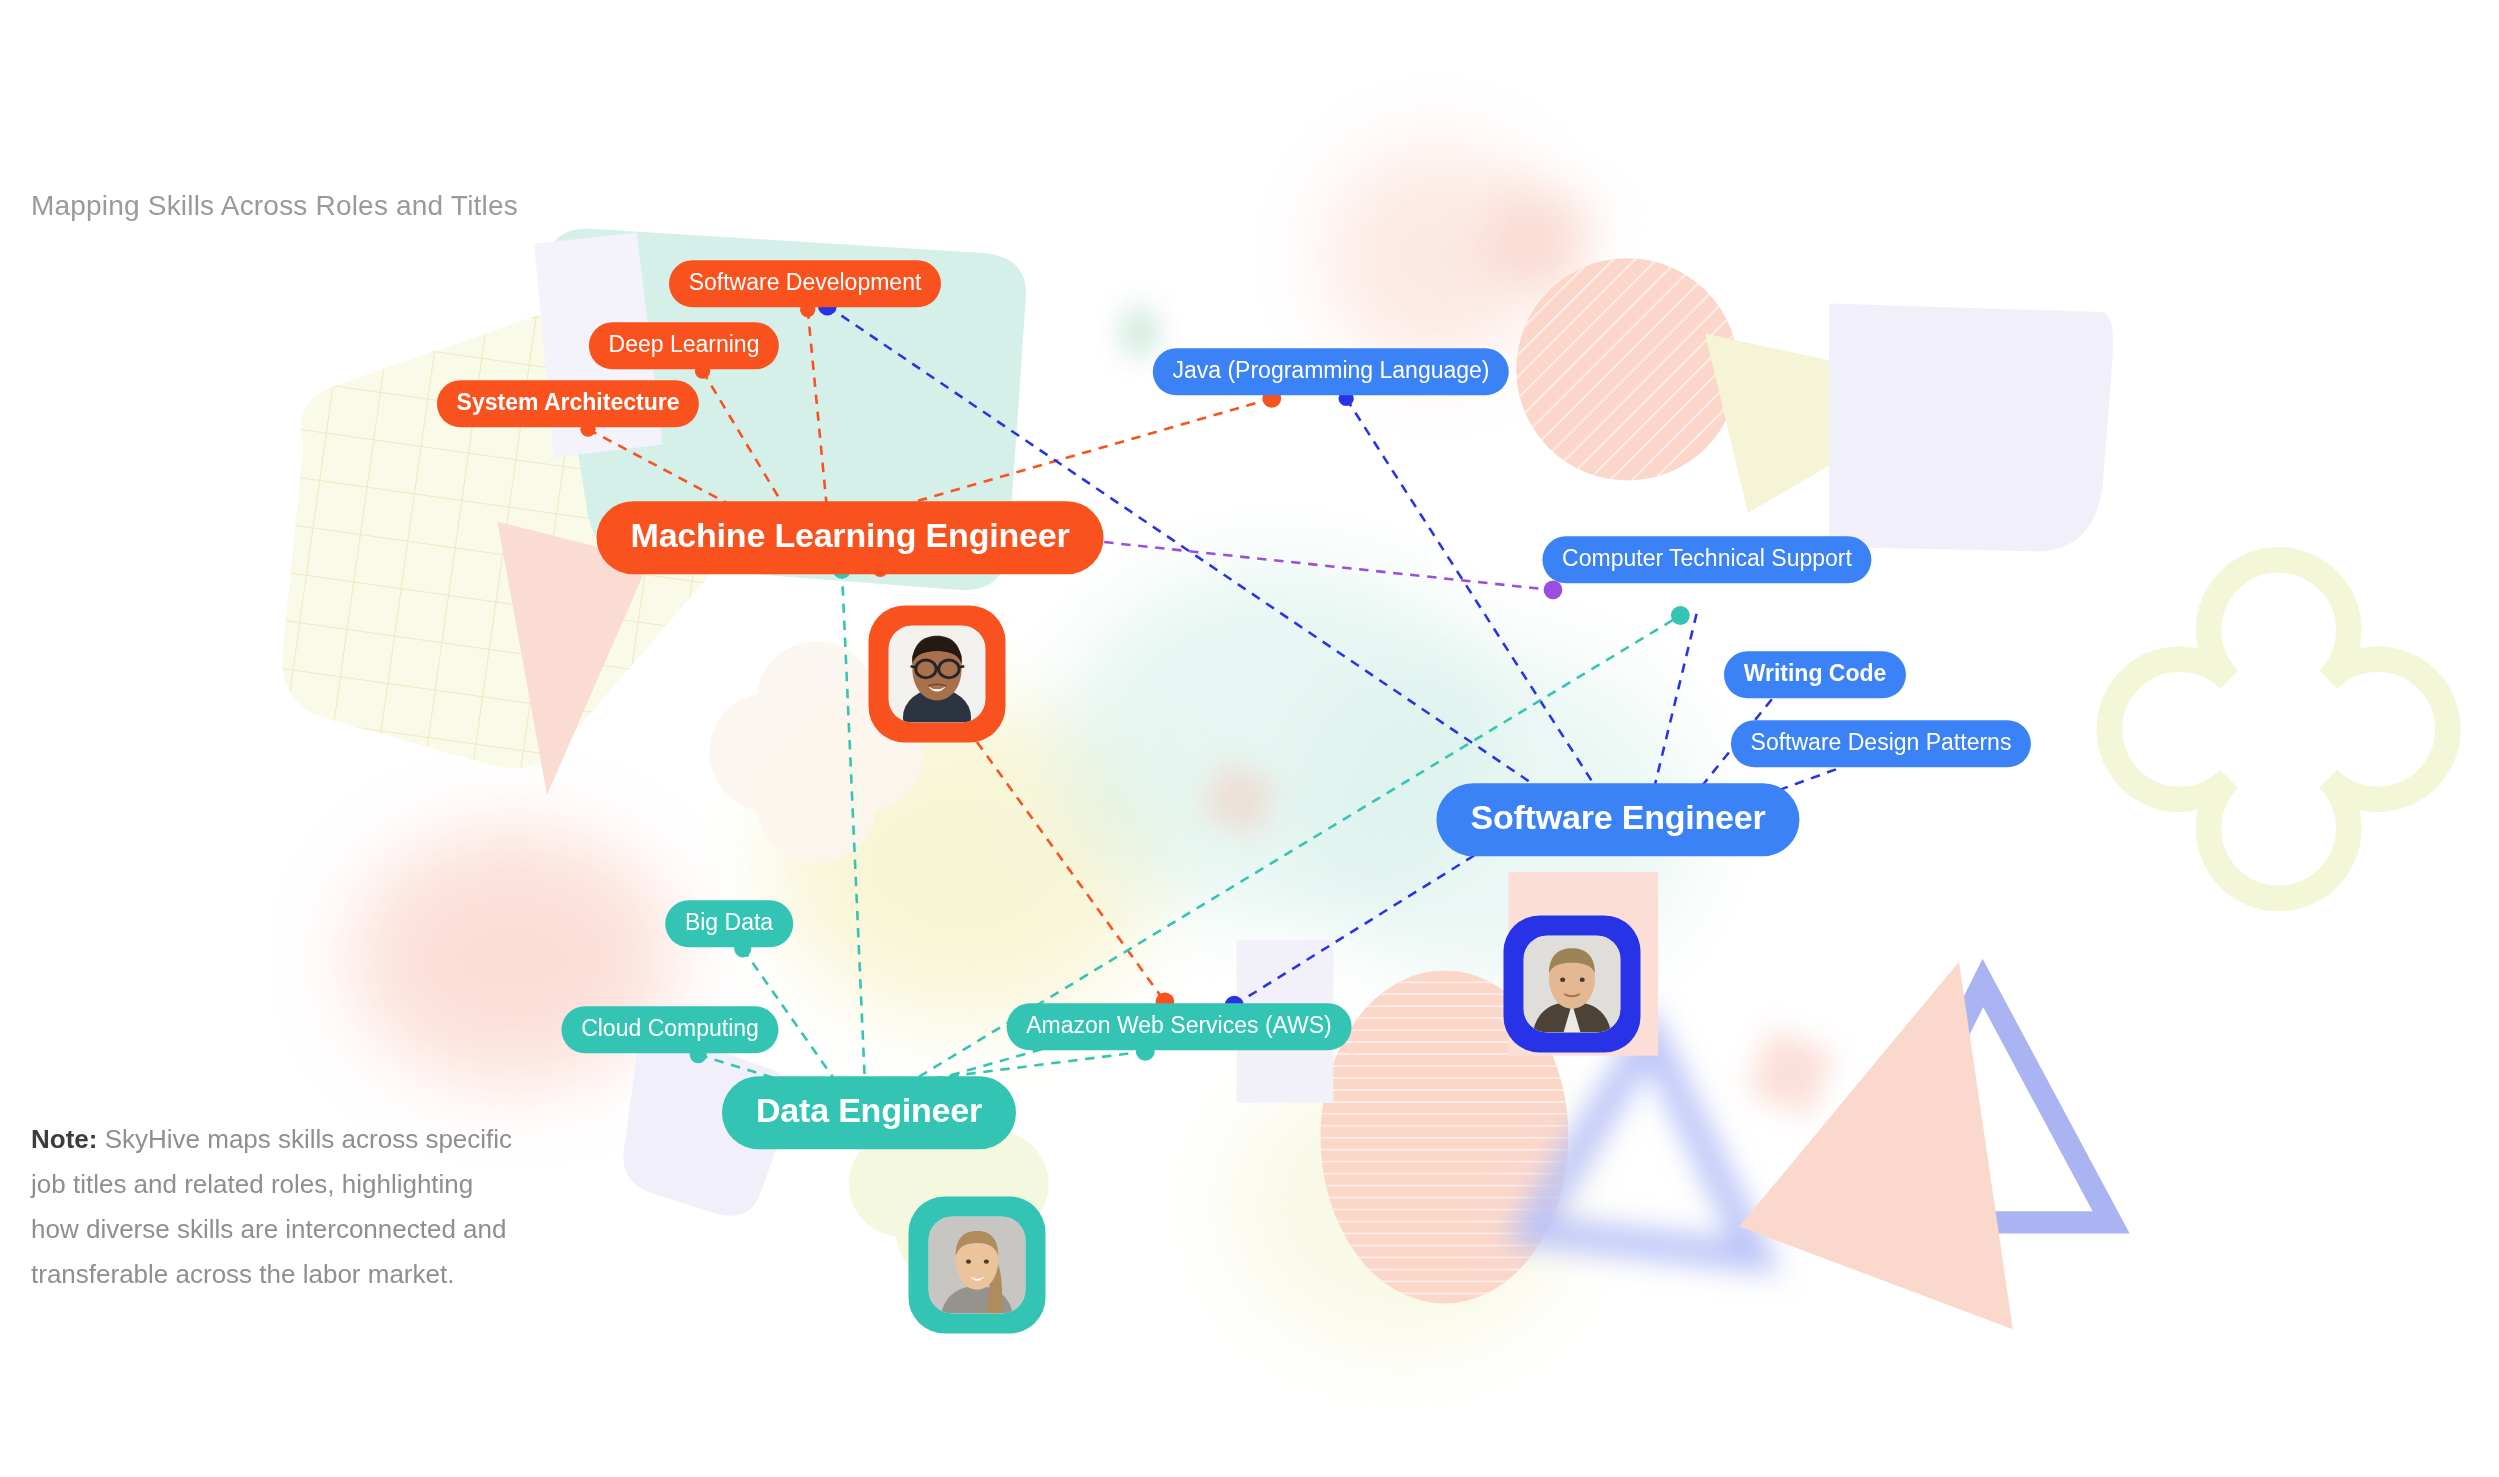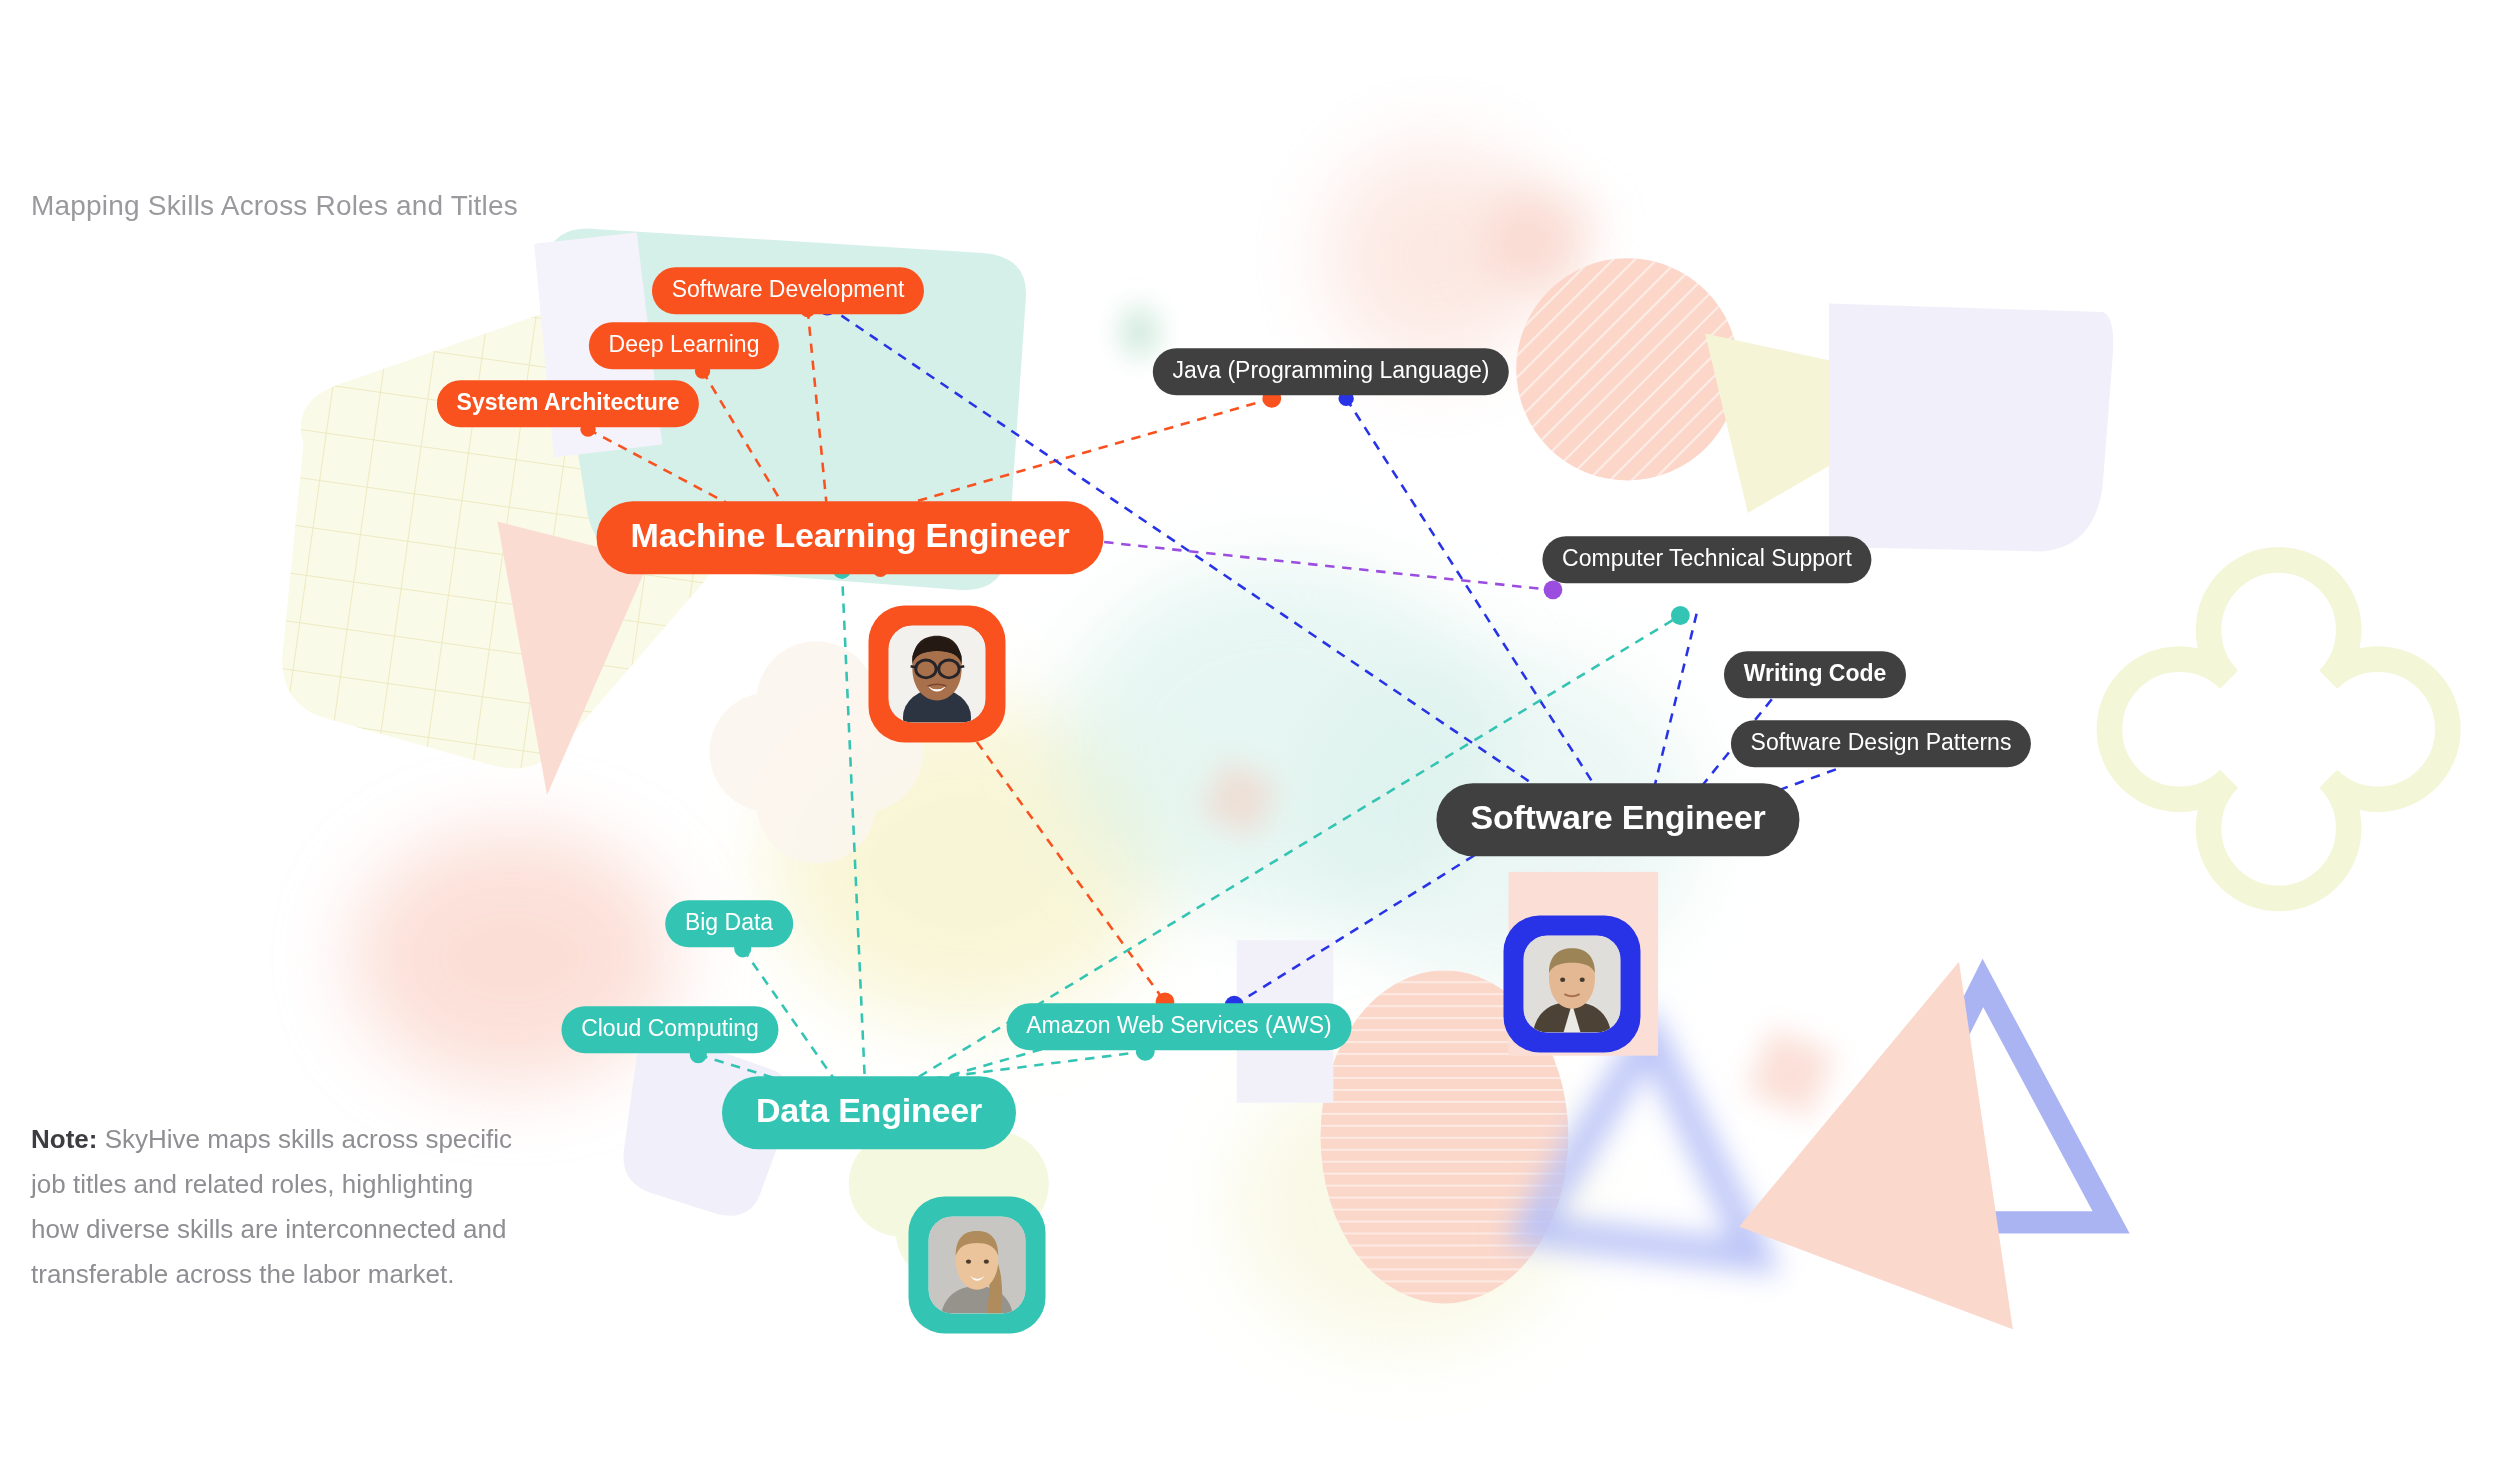--- a/index.html
+++ b/index.html
@@ -77,21 +77,21 @@
     font-weight: 400;
   }
   .node.role {
     font-size: 34px;
     font-weight: bold;
     padding: 15.4px 34px 19px 34px;
     letter-spacing: -0.2px;
     align-items: center;
   }
   .node.orange { background: #f9521e; }
-  .node.blue   { background: #404040; }
+  .node.blue   { background: #3b82f6; }
   .node.teal   { background: #33c4b3; }
 
   
   .avatar {
     position: absolute;
     transform: translate(-50%, -50%);
     width: 137px; height: 137px;
     border-radius: 36px;
     display: flex;
     align-items: center;
@@ -249,21 +249,21 @@
   </svg>
 
   <div id="page-title">Mapping Skills Across Roles and Titles</div>
 
   <div id="note-block">
     <span class="note-label">Note:</span><span> SkyHive maps skills across specific job titles and related roles, highlighting how diverse skills are interconnected and transferable across the labor market.</span>
   </div>
 
   <div id="graph">
 
-    <div class="node skill orange" style="left:788px; top:284px;margin-top:7px;">
+    <div class="node skill orange" style="left:805px; top:284px;">
       <span>Software Development</span>
     </div>
     <div class="node skill orange" style="left:684px; top:346px;">
       <span>Deep Learning</span>
     </div>
     <div class="node skill orange" style="left:568px; top:404px;font-weight:bold;">
       <span>System Architecture</span>
     </div>
 
     <div class="node skill blue" style="left:1331px; top:372px;">

